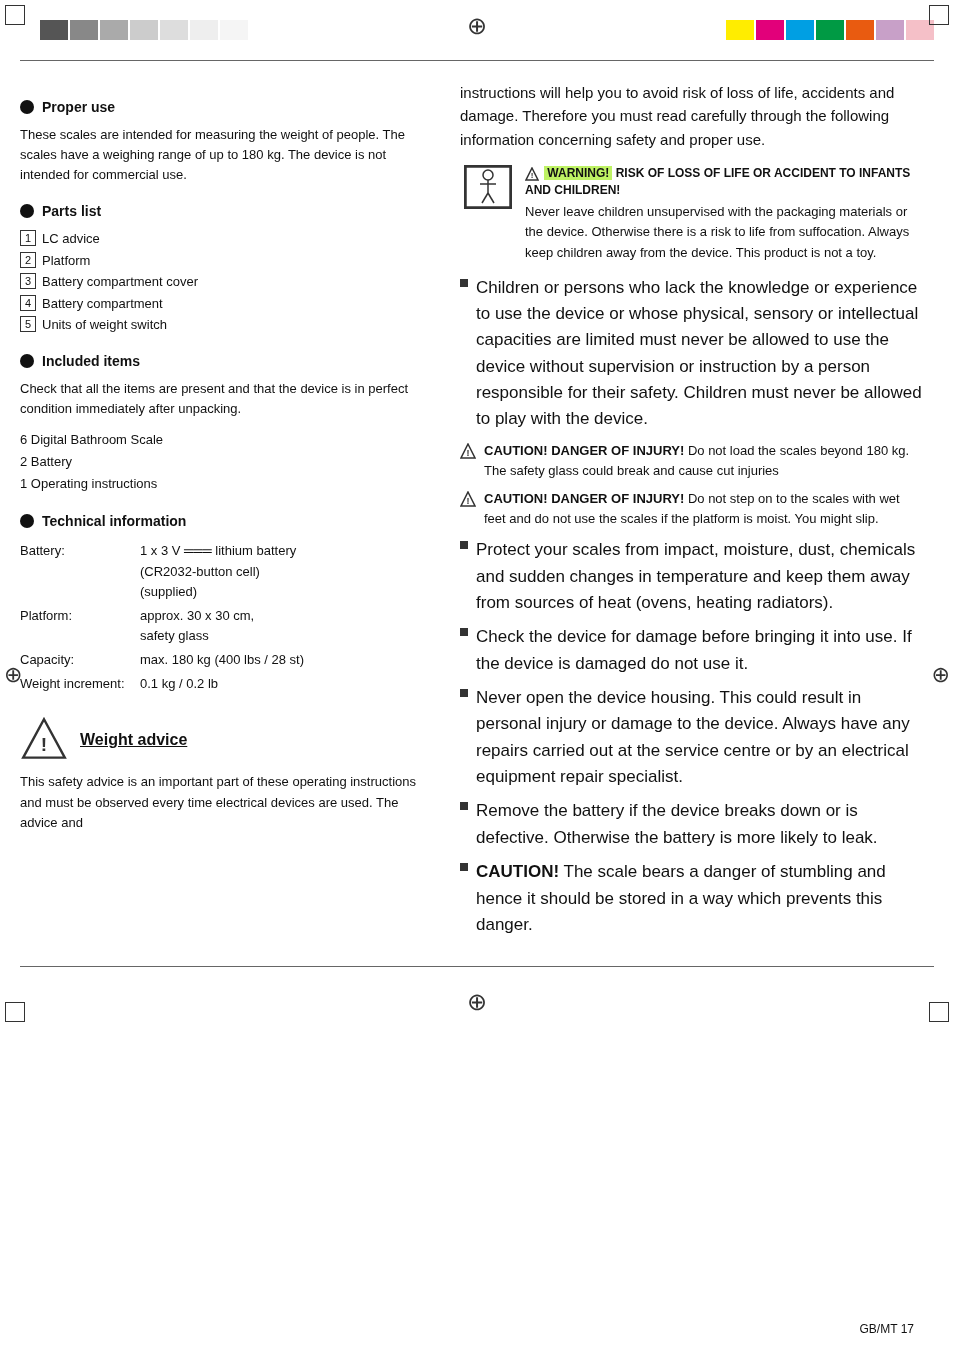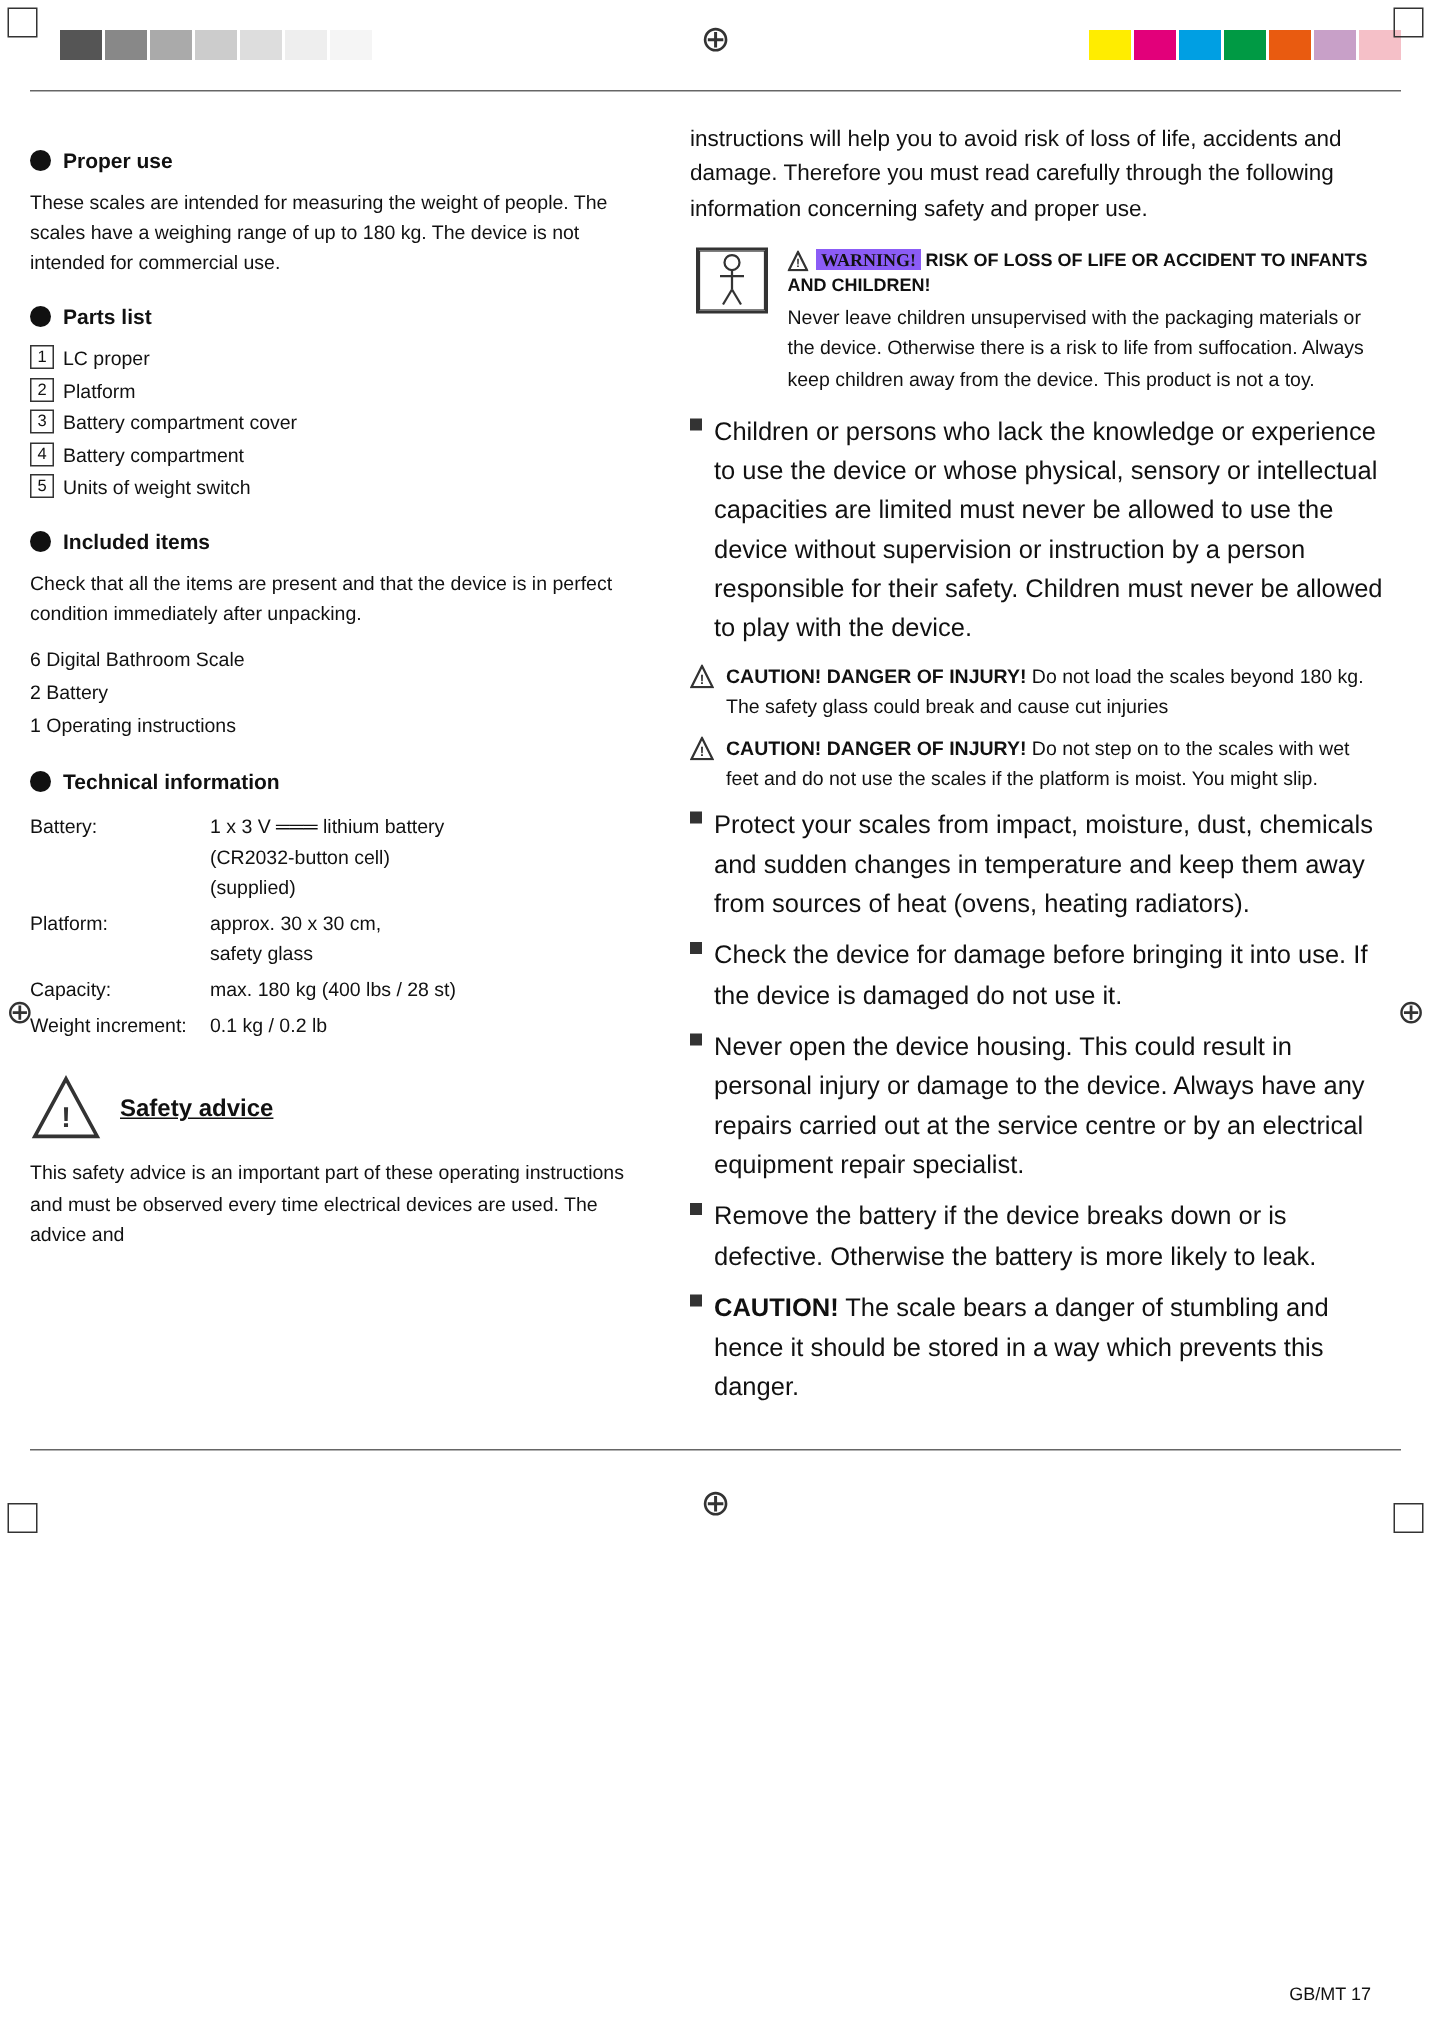--- a/index.html
+++ b/index.html
@@ -227,25 +227,24 @@
       flex: 1;
     }
     .warning-headline {
       font-size: 12px;
       font-weight: bold;
       margin-bottom: 4px;
       line-height: 1.4;
     }
     .warning-label {
       display: inline;
-      background: #8b5cf6;
+      background: #bef264;
       font-weight: bold;
       font-size: 12px;
       padding: 0 3px;
-      font-family: Liberation Serif, serif;
     }
     .warning-body {
       font-size: 13px;
       line-height: 1.55;
     }
 
     
     .bullet-list {
       list-style: none;
       margin: 0;
@@ -372,21 +371,21 @@
     </div>
     <p class="body-text">These scales are intended for measuring the weight of people. The scales have a weighing range of up to 180 kg. The device is not intended for commercial use.</p>
 
     <div class="section-heading">
       <span class="bullet-circle"></span>
       <span>Parts list</span>
     </div>
     <ul class="parts-list">
       <li>
         <span class="part-num">1</span>
-        <span>LC proper</span>
+        <span>LC advice</span>
       </li>
       <li>
         <span class="part-num">2</span>
         <span>Platform</span>
       </li>
       <li>
         <span class="part-num">3</span>
         <span>Battery compartment cover</span>
       </li>
       <li>
@@ -433,21 +432,21 @@
         <td>0.1 kg / 0.2 lb</td>
       </tr>
     </tbody>
       </table>
 
     <div class="safety-heading-box">
       <svg class="triangle-icon" viewBox="0 0 60 60" xmlns="http://www.w3.org/2000/svg">
         <polygon points="30,4 56,52 4,52" fill="none" stroke="#333" stroke-width="3"></polygon>
         <text x="30" y="44" text-anchor="middle" font-size="24" font-weight="bold" fill="#333">!</text>
       </svg>
-      <span class="safety-title">Safety advice</span>
+      <span class="safety-title">Weight advice</span>
     </div>
     <p class="body-text">This safety advice is an important part of these operating instructions and must be observed every time electrical devices are used. The advice and</p>
 
   </div>
 
   <div class="right-col">
 
     <p class="right-intro">instructions will help you to avoid risk of loss of life, accidents and damage. Therefore you must read carefully through the following information concerning safety and proper use.</p>
 
     <div class="warning-box">

